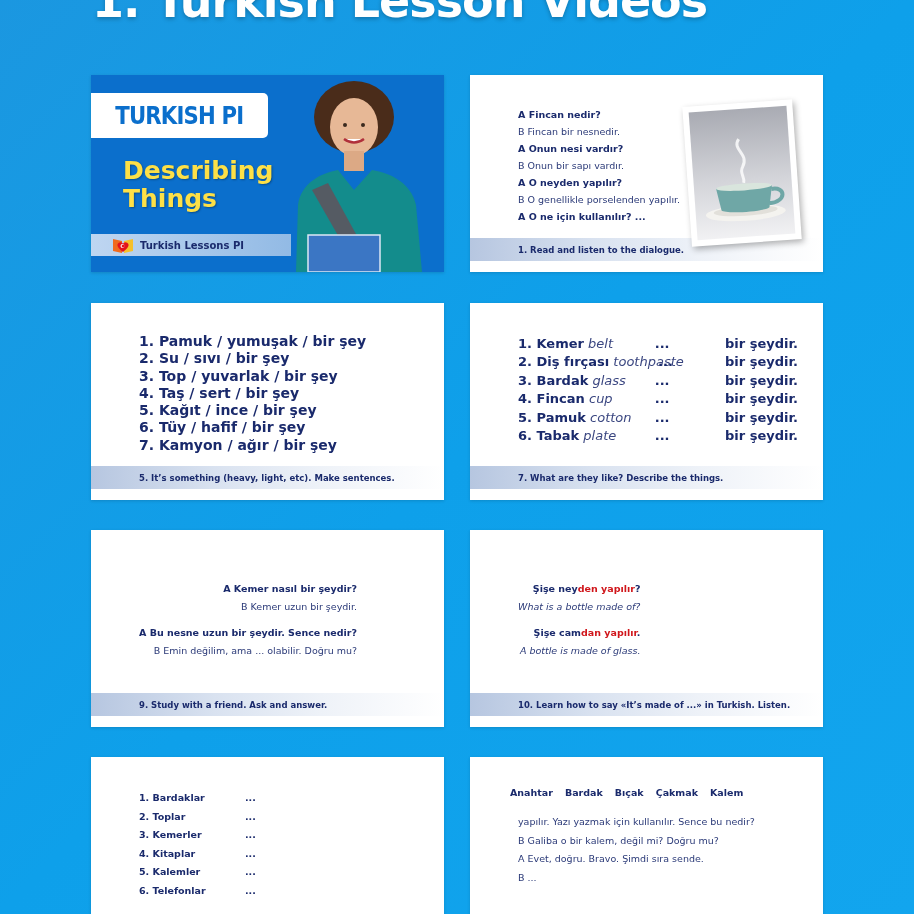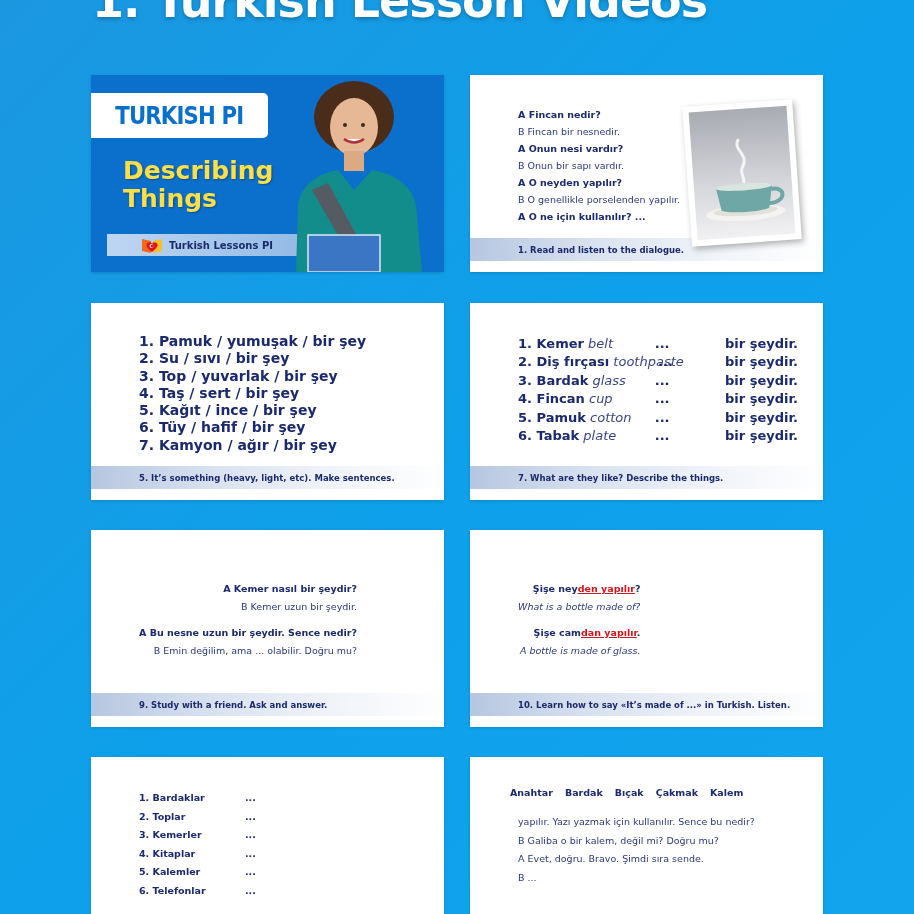--- a/index.html
+++ b/index.html
@@ -49,23 +49,23 @@
       font-size: 25px; color: #0b6fcc; letter-spacing: -1px;
       transform: scaleX(0.85);
     }
     .hero-title {
       position: absolute; left: 32px; top: 82px;
       font-family: "DejaVu Sans", sans-serif; font-weight: 700;
       font-size: 25px; line-height: 28px; color: #fde047;
       text-shadow: 1px 1px 2px rgba(0,0,0,0.3);
     }
     .logo-strip {
-      position: absolute; left: 16px; top: 159px; width: 200px; height: 22px;
+      position: absolute; left: 0; top: 159px; width: 200px; height: 22px;
       background: linear-gradient(90deg, rgba(210,225,245,0.9), rgba(180,205,235,0.8));
-      display: flex; align-items: center; padding-left: 34px;
+      display: flex; align-items: center; padding-left: 21px;
     }
     .logo-icon { width: 22px; height: 18px; margin-right: 6px; }
     .logo-label {
       font-family: "DejaVu Sans", sans-serif; font-weight: 700;
       font-size: 10px; color: #1a2a6c;
     }
     .person { position: absolute; left: 185px; top: 0; width: 168px; height: 197px; }
 
     
     .lines { position: absolute; left: 48px; }
@@ -91,21 +91,21 @@
     .grid-row { display: flex; font-size: 13px; line-height: 18.4px; font-family: "DejaVu Sans", sans-serif; }
     .grid-row .c1 { width: 140px; white-space: nowrap; }
     .grid-row .c1 b { font-weight: 700; }
     .grid-row .c1 i { font-weight: 400; color: #3a4680; }
     .grid-row .c2 { width: 72px; font-weight: 700; }
     .grid-row .c3 { font-weight: 700; white-space: nowrap; }
 
     .qa { position: absolute; left: 48px; top: 50px; }
     .qa .line { line-height: 18px; text-align: right; }
     .qa .gap { height: 8px; }
-    .red { color: #d0161b; text-decoration: underline; }
+    .red { color: #d0161b; }
     .italic { font-style: italic; font-weight: 400; color: #2b3a78; }
 
     .list6 { position: absolute; left: 48px; top: 32px; }
     .list6 .row { display: flex; font-size: 9.5px; line-height: 18.5px; font-weight: 700; font-family: "DejaVu Sans", sans-serif; }
     .list6 .row .w { width: 106px; }
 
     .words { position: absolute; left: 40px; top: 30px; display: flex; gap: 12px; font-size: 9.5px; font-weight: 700; font-family: "DejaVu Sans", sans-serif; }
     .para { position: absolute; left: 48px; top: 56px; width: 280px; }
     .para .line { line-height: 18.7px; font-weight: 400; color: #2b3a78; }
   </style>

